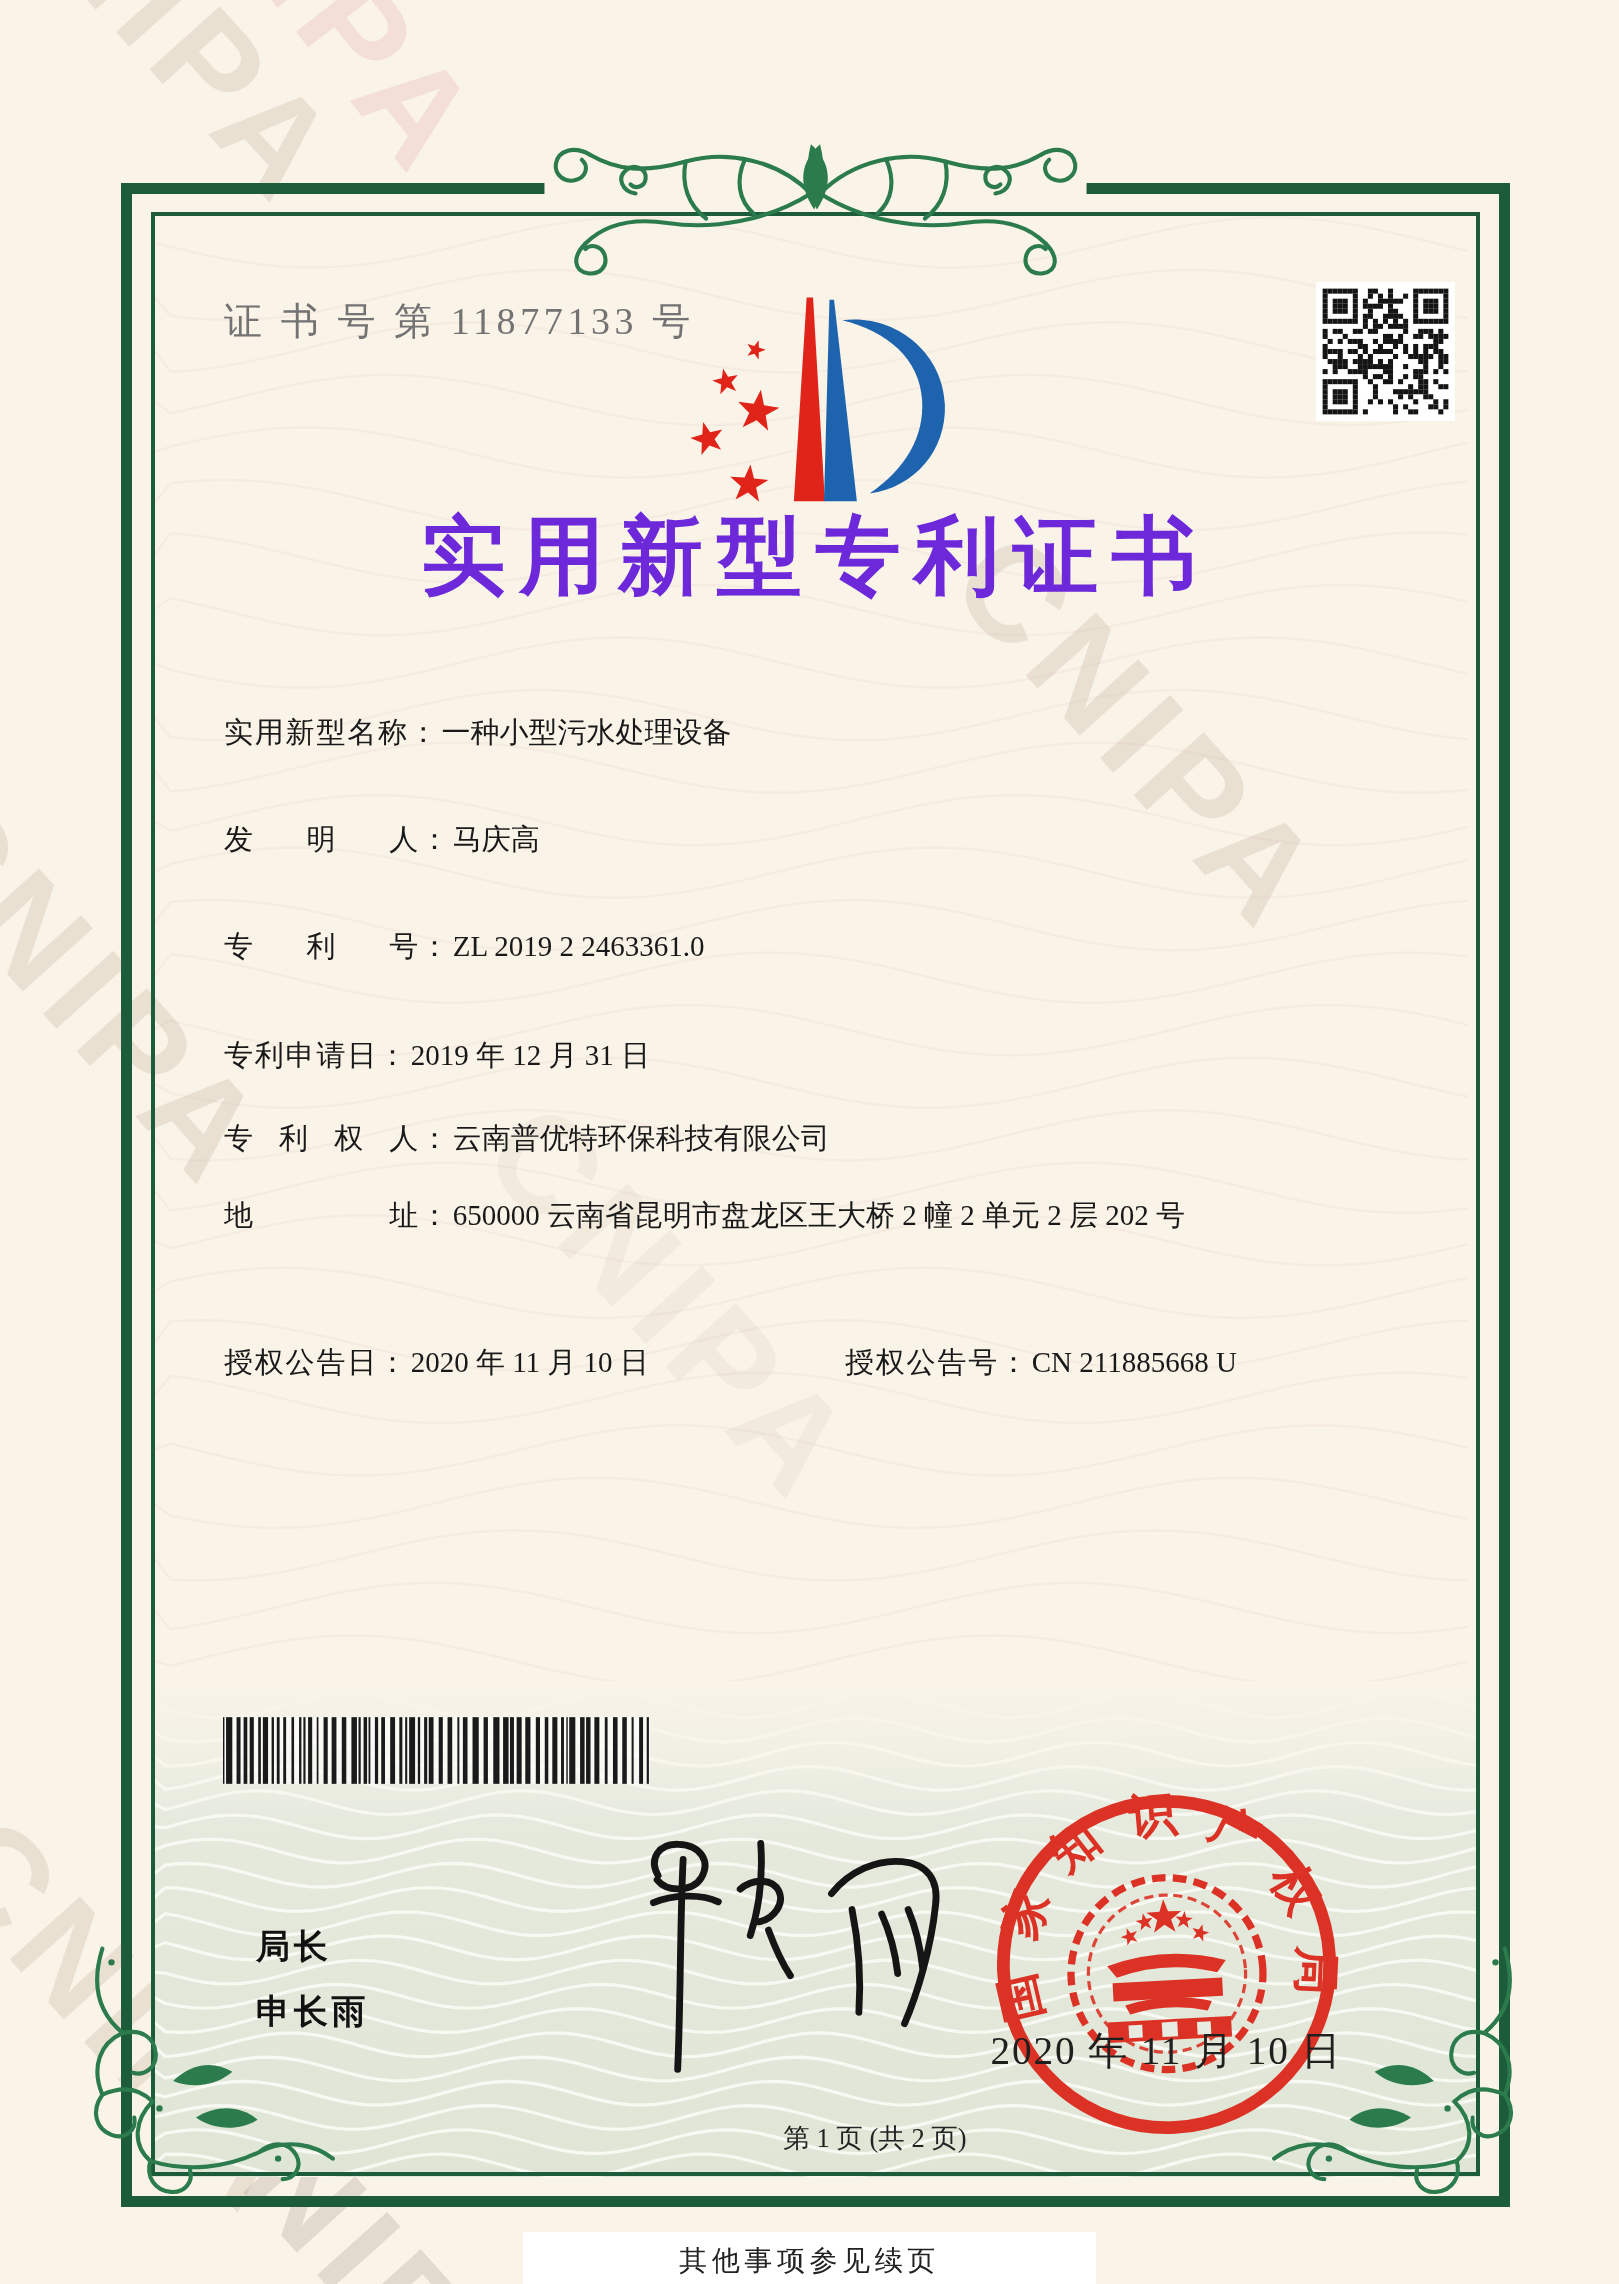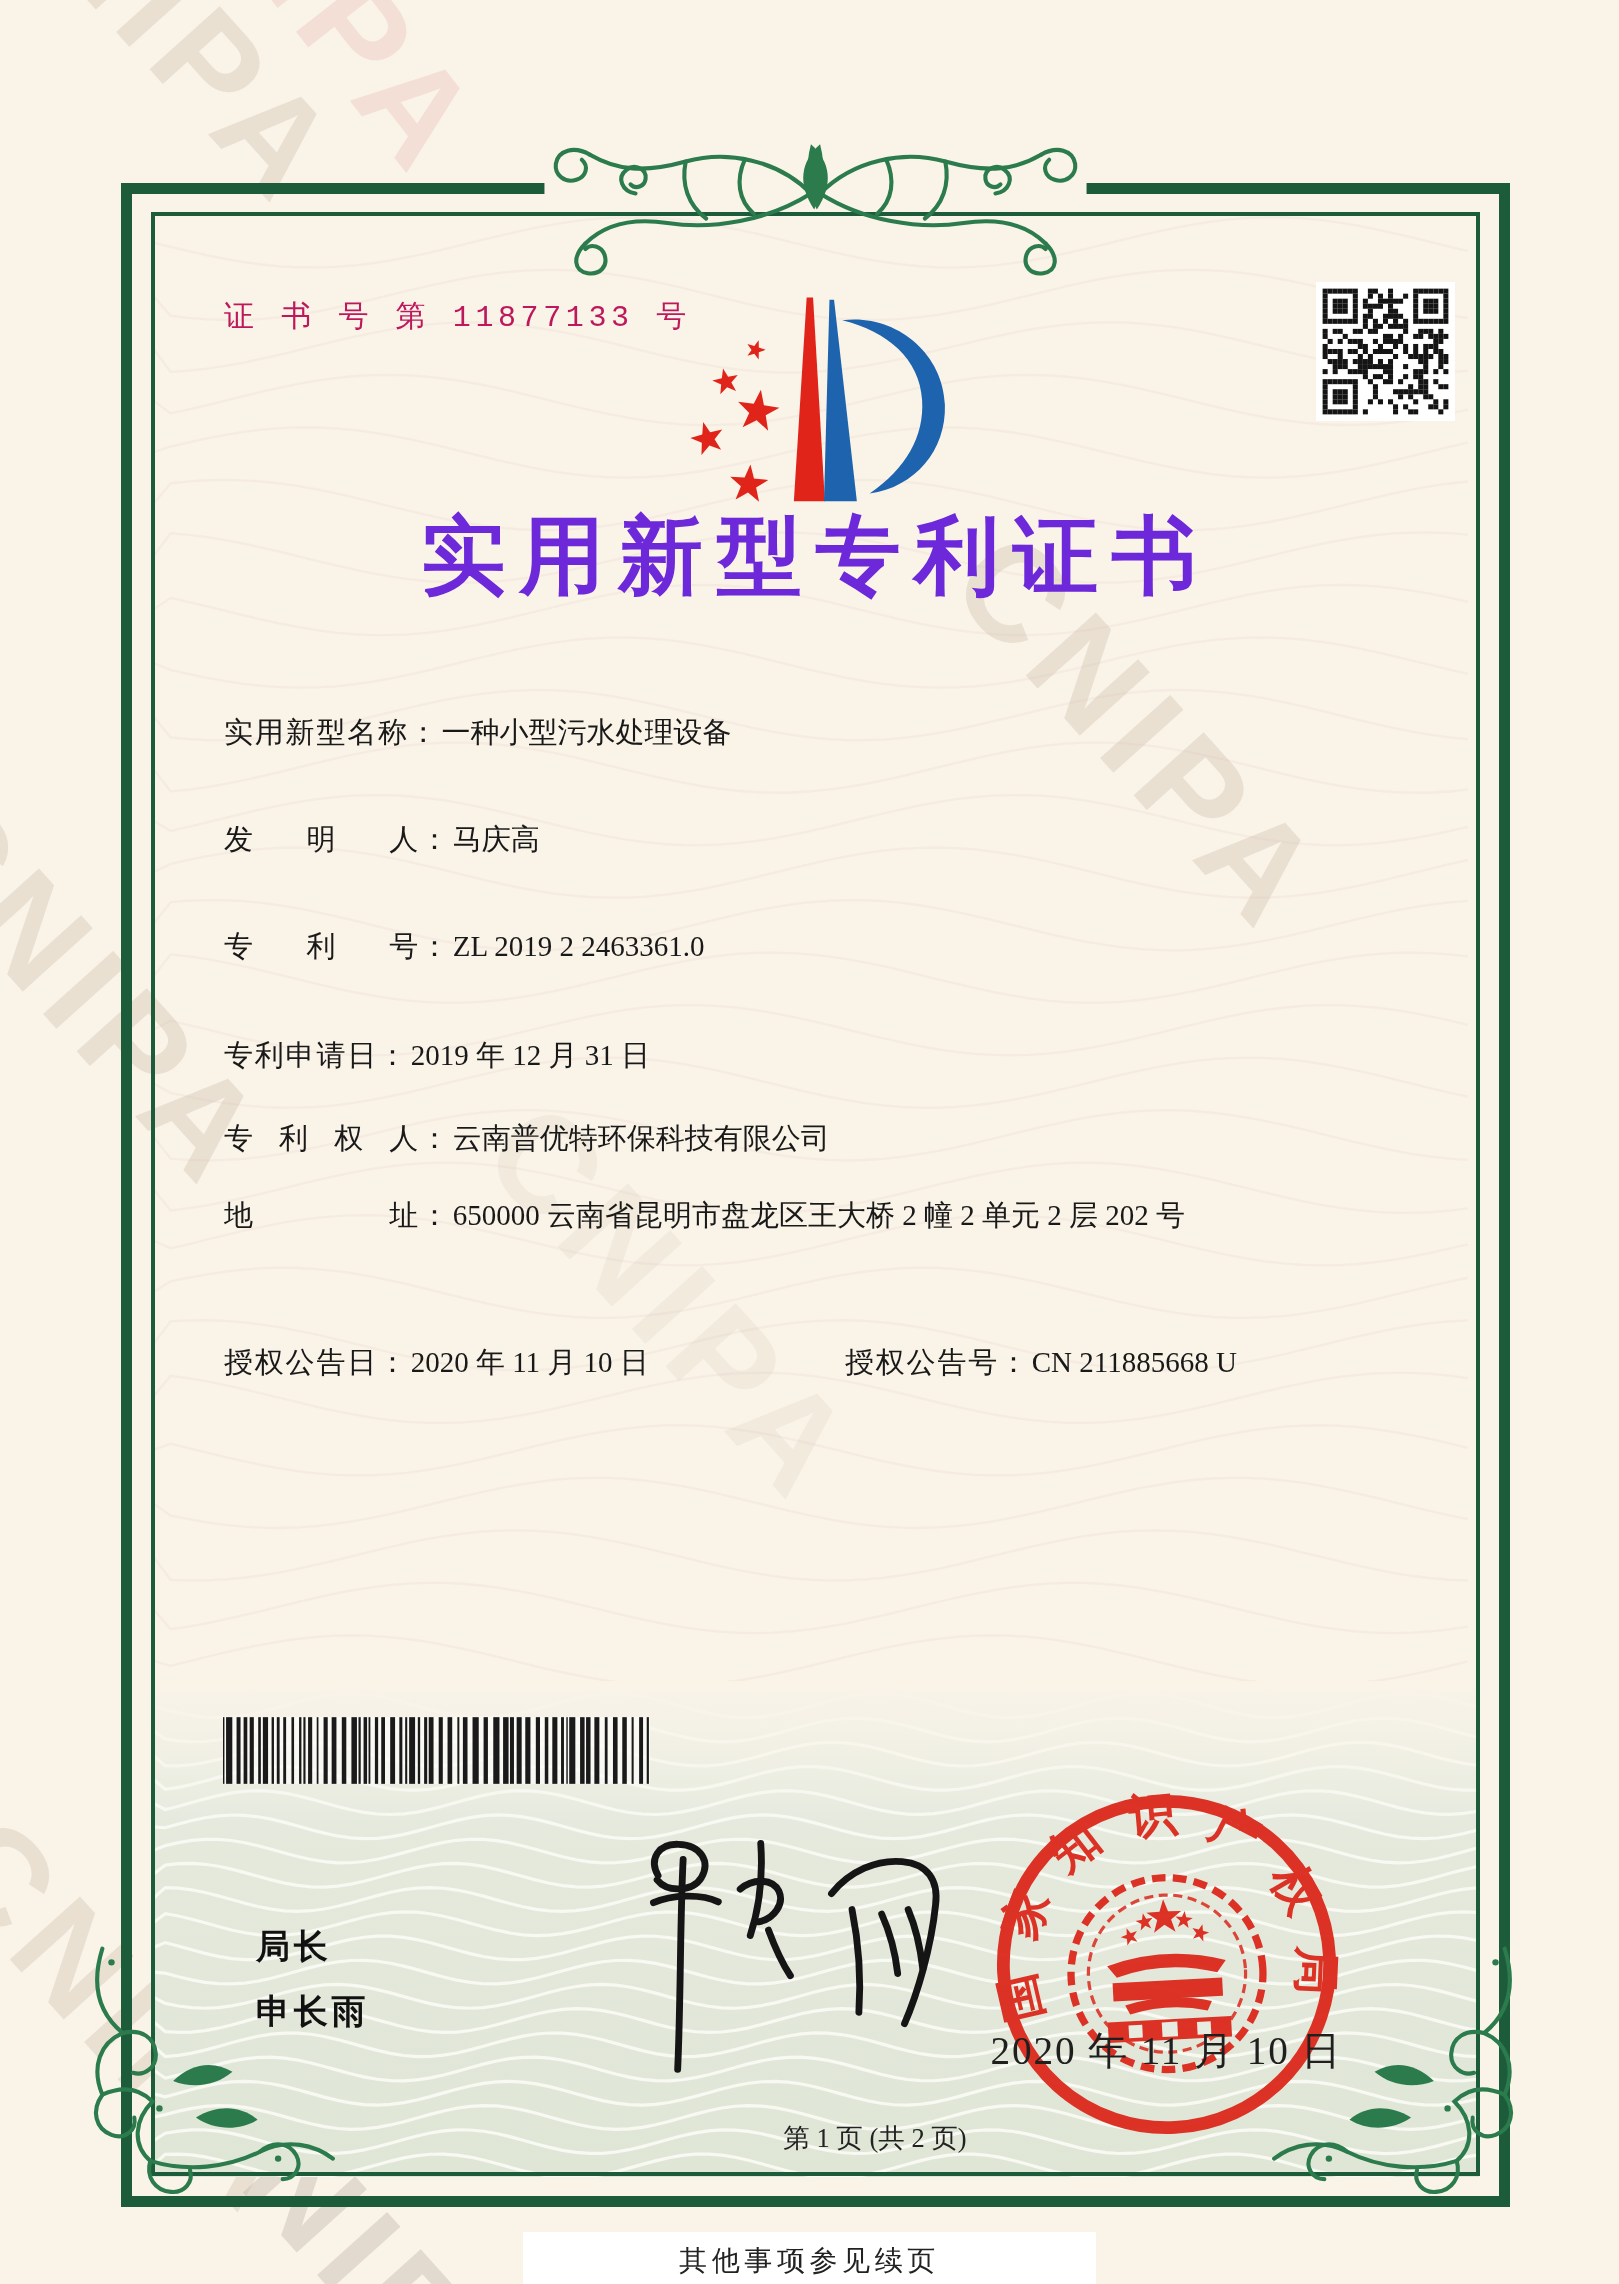--- a/index.html
+++ b/index.html
@@ -12,21 +12,21 @@
       white-space:nowrap;pointer-events:none;}
   .wm.pink{color:rgba(238,206,198,0.55);transform:rotate(52deg);}
   .wm.faint{color:rgba(201,186,167,0.16);}
   .wm.gray{color:rgba(188,178,162,0.38);}
   
   .frame-outer{position:absolute;left:121px;top:183px;width:1389px;height:2024px;
       border:11.4px solid #1d5c3a;box-sizing:border-box;}
   .frame-inner{position:absolute;left:151px;top:212px;width:1329px;height:1964px;
       border:4.1px solid #1d5c3a;box-sizing:border-box;}
   
-  .cert-no{position:absolute;left:224px;top:296px;font-size:30px;letter-spacing:4.6px;color:#be185d;font-family:Liberation Mono, monospace;}
+  .cert-no{position:absolute;left:224px;top:296px;font-size:38px;letter-spacing:4.6px;color:#737373;}
   .title{position:absolute;left:121px;top:499px;width:1389px;text-align:center;
       font-size:85px;font-weight:bold;letter-spacing:13.7px;color:#6d28d9;}
   .frow{position:absolute;left:224px;font-size:29px;white-space:nowrap;color:#191919;}
   .lbl{display:inline-block;letter-spacing:1.8px;}
   .lbl.just{width:196px;text-align:justify;text-align-last:justify;}
   .colon{display:inline-block;}
   .val{margin-left:3.7px;}
   .col2{position:absolute;left:621px;top:0;}
   .paras{position:absolute;left:203px;top:1373px;width:1229px;font-size:28px;line-height:54px;
       text-align:justify;color:#161616;}

